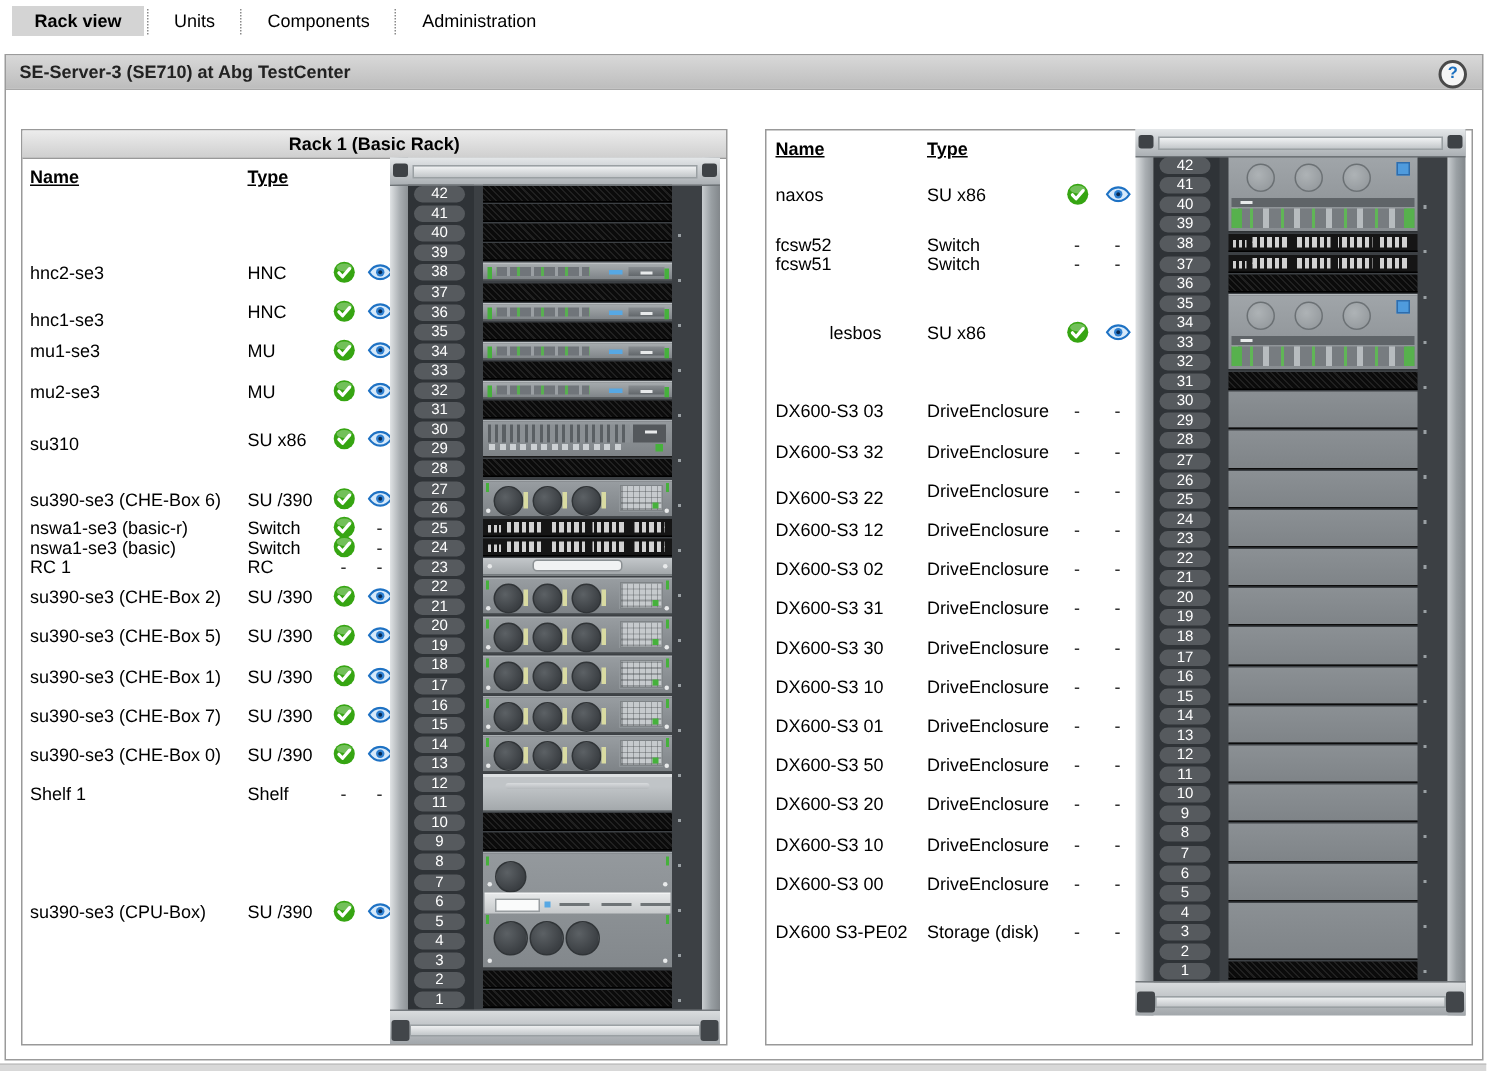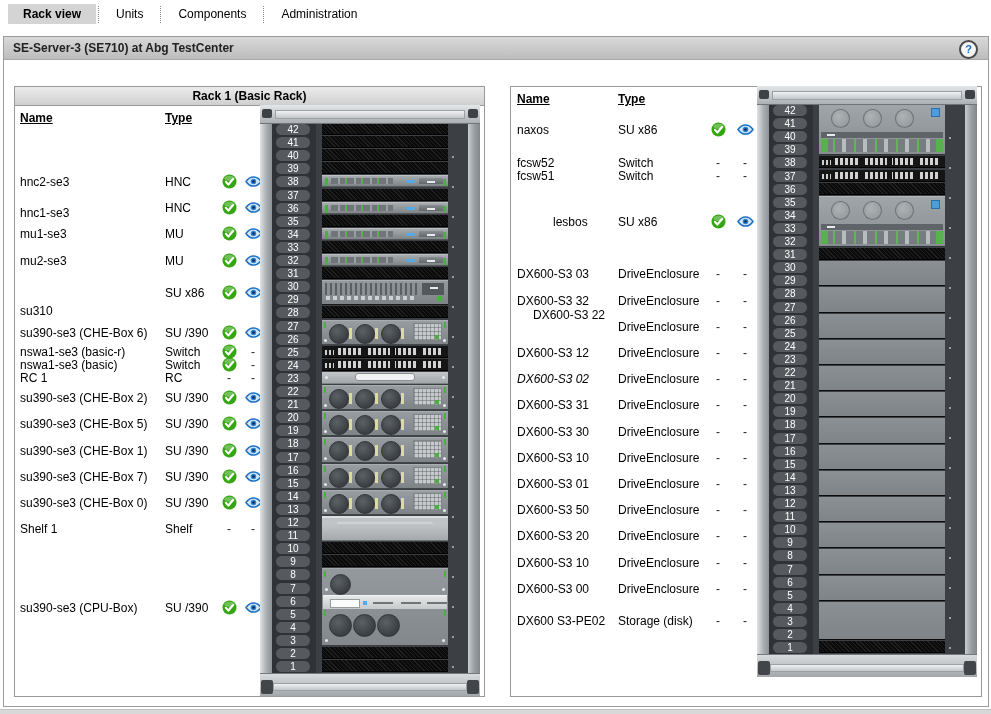--- a/index.html
+++ b/index.html
@@ -150,21 +150,21 @@
           <div class="icel" style="left: 204px; top: 146.55px;"><svg width="15" height="15" viewBox="0 0 16 16">
               <circle cx="8" cy="8" r="7.5" fill="#36a512"></circle>
               <ellipse cx="8" cy="4.6" rx="5.4" ry="2.8" fill="rgba(255,255,255,.3)"></ellipse>
               <path d="M4.2 8.4l2.6 2.8 5-5.8" stroke="#fff" stroke-width="2.3" fill="none" stroke-linecap="round" stroke-linejoin="round"></path>
             </svg></div>
           <div class="icel" style="left: 228px; top: 148.55px;"><svg width="17" height="11" viewBox="0 0 17 11">
               <path d="M1 5.5C3.5 1.7 6 .9 8.5 .9s5 .8 7.5 4.6c-2.5 3.8-5 4.6-7.5 4.6S3.5 9.3 1 5.5z" fill="#d6e9fa" stroke="#1e72c4" stroke-width="1.5"></path>
               <circle cx="8.5" cy="5.5" r="2.8" fill="#2d7fd0"></circle>
               <circle cx="8.5" cy="5.5" r="1.3" fill="#0b2b52"></circle>
             </svg></div>
-          <div class="cell" style="left: 5px; top: 198px;">su310</div>
+          <div class="cell" style="left: 5px; top: 183px;">su310</div>
           <div class="cell" style="left: 150px; top: 180.3px;">SU x86</div>
           <div class="icel" style="left: 204px; top: 179.3px;"><svg width="15" height="15" viewBox="0 0 16 16">
               <circle cx="8" cy="8" r="7.5" fill="#36a512"></circle>
               <ellipse cx="8" cy="4.6" rx="5.4" ry="2.8" fill="rgba(255,255,255,.3)"></ellipse>
               <path d="M4.2 8.4l2.6 2.8 5-5.8" stroke="#fff" stroke-width="2.3" fill="none" stroke-linecap="round" stroke-linejoin="round"></path>
             </svg></div>
           <div class="icel" style="left: 228px; top: 181.3px;"><svg width="17" height="11" viewBox="0 0 17 11">
               <path d="M1 5.5C3.5 1.7 6 .9 8.5 .9s5 .8 7.5 4.6c-2.5 3.8-5 4.6-7.5 4.6S3.5 9.3 1 5.5z" fill="#d6e9fa" stroke="#1e72c4" stroke-width="1.5"></path>
               <circle cx="8.5" cy="5.5" r="2.8" fill="#2d7fd0"></circle>
               <circle cx="8.5" cy="5.5" r="1.3" fill="#0b2b52"></circle>
@@ -557,29 +557,29 @@
               <circle cx="8.5" cy="5.5" r="1.3" fill="#0b2b52"></circle>
             </svg></div>
           <div class="cell" style="left: 6px; top: 180.3px;">DX600-S3 03</div>
           <div class="cell" style="left: 107px; top: 180.3px;">DriveEnclosure</div>
           <div class="icel" style="left: 197px; top: 180.3px;"><span class="dash">-</span></div>
           <div class="icel" style="left: 224px; top: 180.3px;"><span class="dash">-</span></div>
           <div class="cell" style="left: 6px; top: 206.5px;">DX600-S3 32</div>
           <div class="cell" style="left: 107px; top: 206.5px;">DriveEnclosure</div>
           <div class="icel" style="left: 197px; top: 206.5px;"><span class="dash">-</span></div>
           <div class="icel" style="left: 224px; top: 206.5px;"><span class="dash">-</span></div>
-          <div class="cell" style="left: 6px; top: 221px; margin-left: 16px;">DX600-S3 22</div>
+          <div class="cell" style="left: 6px; top: 238px;">DX600-S3 22</div>
           <div class="cell" style="left: 107px; top: 232.7px;">DriveEnclosure</div>
           <div class="icel" style="left: 197px; top: 232.7px;"><span class="dash">-</span></div>
           <div class="icel" style="left: 224px; top: 232.7px;"><span class="dash">-</span></div>
           <div class="cell" style="left: 6px; top: 258.9px;">DX600-S3 12</div>
           <div class="cell" style="left: 107px; top: 258.9px;">DriveEnclosure</div>
           <div class="icel" style="left: 197px; top: 258.9px;"><span class="dash">-</span></div>
           <div class="icel" style="left: 224px; top: 258.9px;"><span class="dash">-</span></div>
-          <div class="cell" style="left: 6px; top: 285.1px; font-style: italic;">DX600-S3 02</div>
+          <div class="cell" style="left: 6px; top: 285.1px;">DX600-S3 02</div>
           <div class="cell" style="left: 107px; top: 285.1px;">DriveEnclosure</div>
           <div class="icel" style="left: 197px; top: 285.1px;"><span class="dash">-</span></div>
           <div class="icel" style="left: 224px; top: 285.1px;"><span class="dash">-</span></div>
           <div class="cell" style="left: 6px; top: 311.3px;">DX600-S3 31</div>
           <div class="cell" style="left: 107px; top: 311.3px;">DriveEnclosure</div>
           <div class="icel" style="left: 197px; top: 311.3px;"><span class="dash">-</span></div>
           <div class="icel" style="left: 224px; top: 311.3px;"><span class="dash">-</span></div>
           <div class="cell" style="left: 6px; top: 337.5px;">DX600-S3 30</div>
           <div class="cell" style="left: 107px; top: 337.5px;">DriveEnclosure</div>
           <div class="icel" style="left: 197px; top: 337.5px;"><span class="dash">-</span></div>

